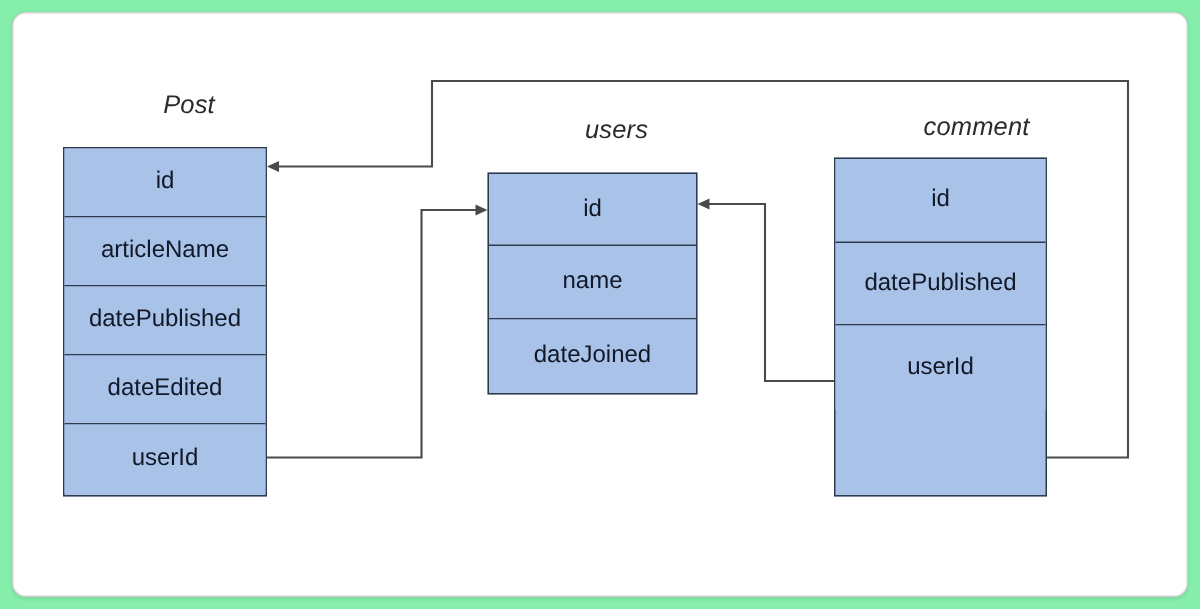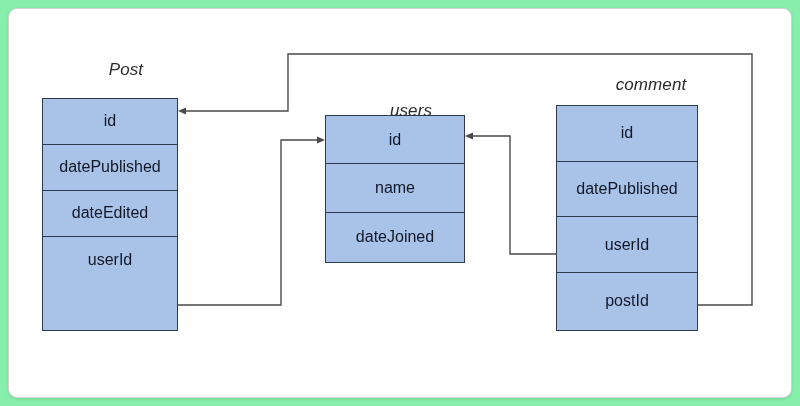--- a/index.html
+++ b/index.html
@@ -97,32 +97,32 @@
         <polygon points="325,140 317,136.4 317,143.6" fill="#4a4a4a"></polygon>
         <path d="M 556 254 L 510 254 L 510 136 L 470 136" stroke="#4a4a4a"></path>
         <polygon points="465,136 473,132.4 473,139.6" fill="#4a4a4a"></polygon>
         <path d="M 698 305 L 752 305 L 752 54 L 288 54 L 288 111 L 184 111" stroke="#4a4a4a"></path>
         <polygon points="178,111 186,107.4 186,114.6" fill="#4a4a4a"></polygon>
       </svg>
     <div id="entities-layer">
         <div class="entity-title" style="left: 58px; top: 60px; width: 136px;">Post</div>
         <div class="entity" style="left: 42px; top: 98px; width: 136px; height: 233px;">
           <div class="field" style="height: 45.96px;">id</div>
+          <div class="field" style="height: 45.96px;">articleName</div>
           <div class="field" style="height: 45.96px;">datePublished</div>
           <div class="field" style="height: 45.96px;">dateEdited</div>
           <div class="field" style="height: 45.96px;">userId</div>
         </div>
-        <div class="entity-title" style="left: 341px; top: 77px; width: 140px; margin-top: 24px;">users</div>
+        <div class="entity-title" style="left: 341px; top: 77px; width: 140px;">users</div>
         <div class="entity" style="left: 325px; top: 115px; width: 140px; height: 148px;">
           <div class="field" style="height: 48.2667px;">id</div>
           <div class="field" style="height: 48.2667px; text-align: right;">name</div>
           <div class="field" style="height: 48.2667px;">dateJoined</div>
         </div>
         <div class="entity-title" style="left: 580px; top: 75px; width: 142px;">comment</div>
         <div class="entity" style="left: 556px; top: 105px; width: 142px; height: 226px;">
           <div class="field" style="height: 55.7px;">id</div>
           <div class="field" style="height: 55.7px;">datePublished</div>
           <div class="field" style="height: 55.7px;">userId</div>
-          <div class="field" style="height: 55.7px;">postId</div>
         </div>
       </div>
   </div>
 </div>
 
 </body></html>

